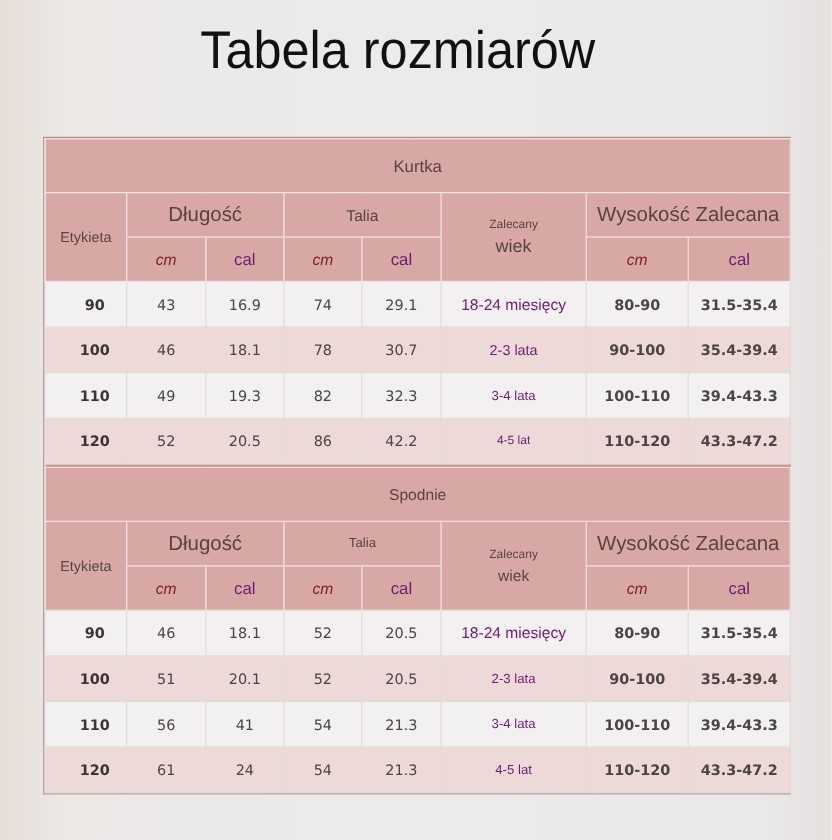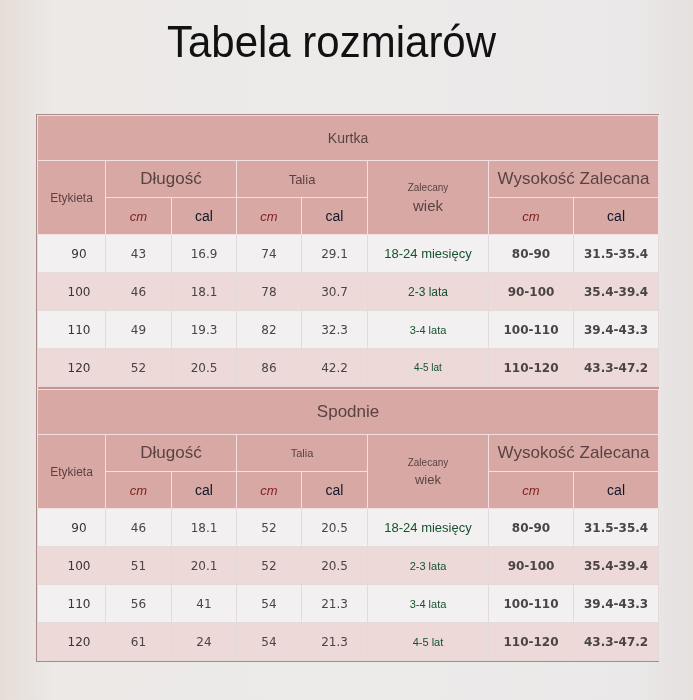--- a/index.html
+++ b/index.html
@@ -4,33 +4,33 @@
 <style>
   html,body{margin:0;padding:0;}
   body{width:693px;height:700px;overflow:hidden;background:linear-gradient(90deg,#e6ddd6 0%,#ece9e7 8%,#ecebea 50%,#eae8e8 92%,#e6e0df 100%);font-family:"Liberation Sans",sans-serif;position:relative;}
   .title{position:absolute;left:0;top:18px;width:693px;text-align:center;font-size:42px;color:#111;letter-spacing:0px;transform:scaleY(1.05);}
   .title span{display:inline-block;margin-left:-30px;}
   .sheet{position:absolute;left:36px;top:114px;width:621px;border:1.5px solid #a88a88;background:#f0eeee;}
   table{border-collapse:collapse;width:100%;table-layout:fixed;}
   td,th{border:1.5px solid #f1e0df;text-align:center;padding:0;color:#4a3a3a;font-weight:normal;}
   .hdr td{background:#d8a9a4;}
   .section td{height:44px;font-size:14px;color:#5a4242;}
-  .sec2 td{font-size:17px;}
+  .sec2 td{font-size:13px;}
   .g1 td{height:36px;}
   .g2 td{height:36px;}
   .big{font-size:17px;color:#5a4242;}
   .small{font-size:12px;color:#5a4242;}
   .mid{font-size:15px;color:#5a4242;}
   .unit{font-size:13px;color:#7f1d1d;font-style:italic;}
-  .cal{font-size:14px;color:#0f172a;}
+  .cal{font-size:14px;color:#701a75;}
   .row td{height:37px;font-family:"DejaVu Sans",sans-serif;font-size:12px;color:#4a4444;border-color:#e5dada;}
   .row.odd td{background:#f2f0f0;}
   .row.even td{background:#ecd9d8;}
-  .row td.lbl{font-weight:normal;color:#3a3434;padding-left:15px;}
-  .row td.age{font-family:"Liberation Sans",sans-serif;font-size:12px;color:#14532d;}
+  .row td.lbl{font-weight:bold;color:#3a3434;padding-left:15px;}
+  .row td.age{font-family:"Liberation Sans",sans-serif;font-size:12px;color:#701a75;}
   .row td.age.first{font-size:13px;}
   .row td.age.small{font-size:10px;}
   .row td.rng{font-weight:bold;color:#4a4444;}
   .divider td{height:2px;background:#c9938f;padding:0;border:none;}
   .note{height:40px;line-height:38px;text-align:center;font-size:13px;color:#444;background:#f2f0f0;border-top:1.5px solid #e0d0cf;letter-spacing:-0.2px;}
   .wiek{display:block;}
 </style>
 </head>
 <body>
 

